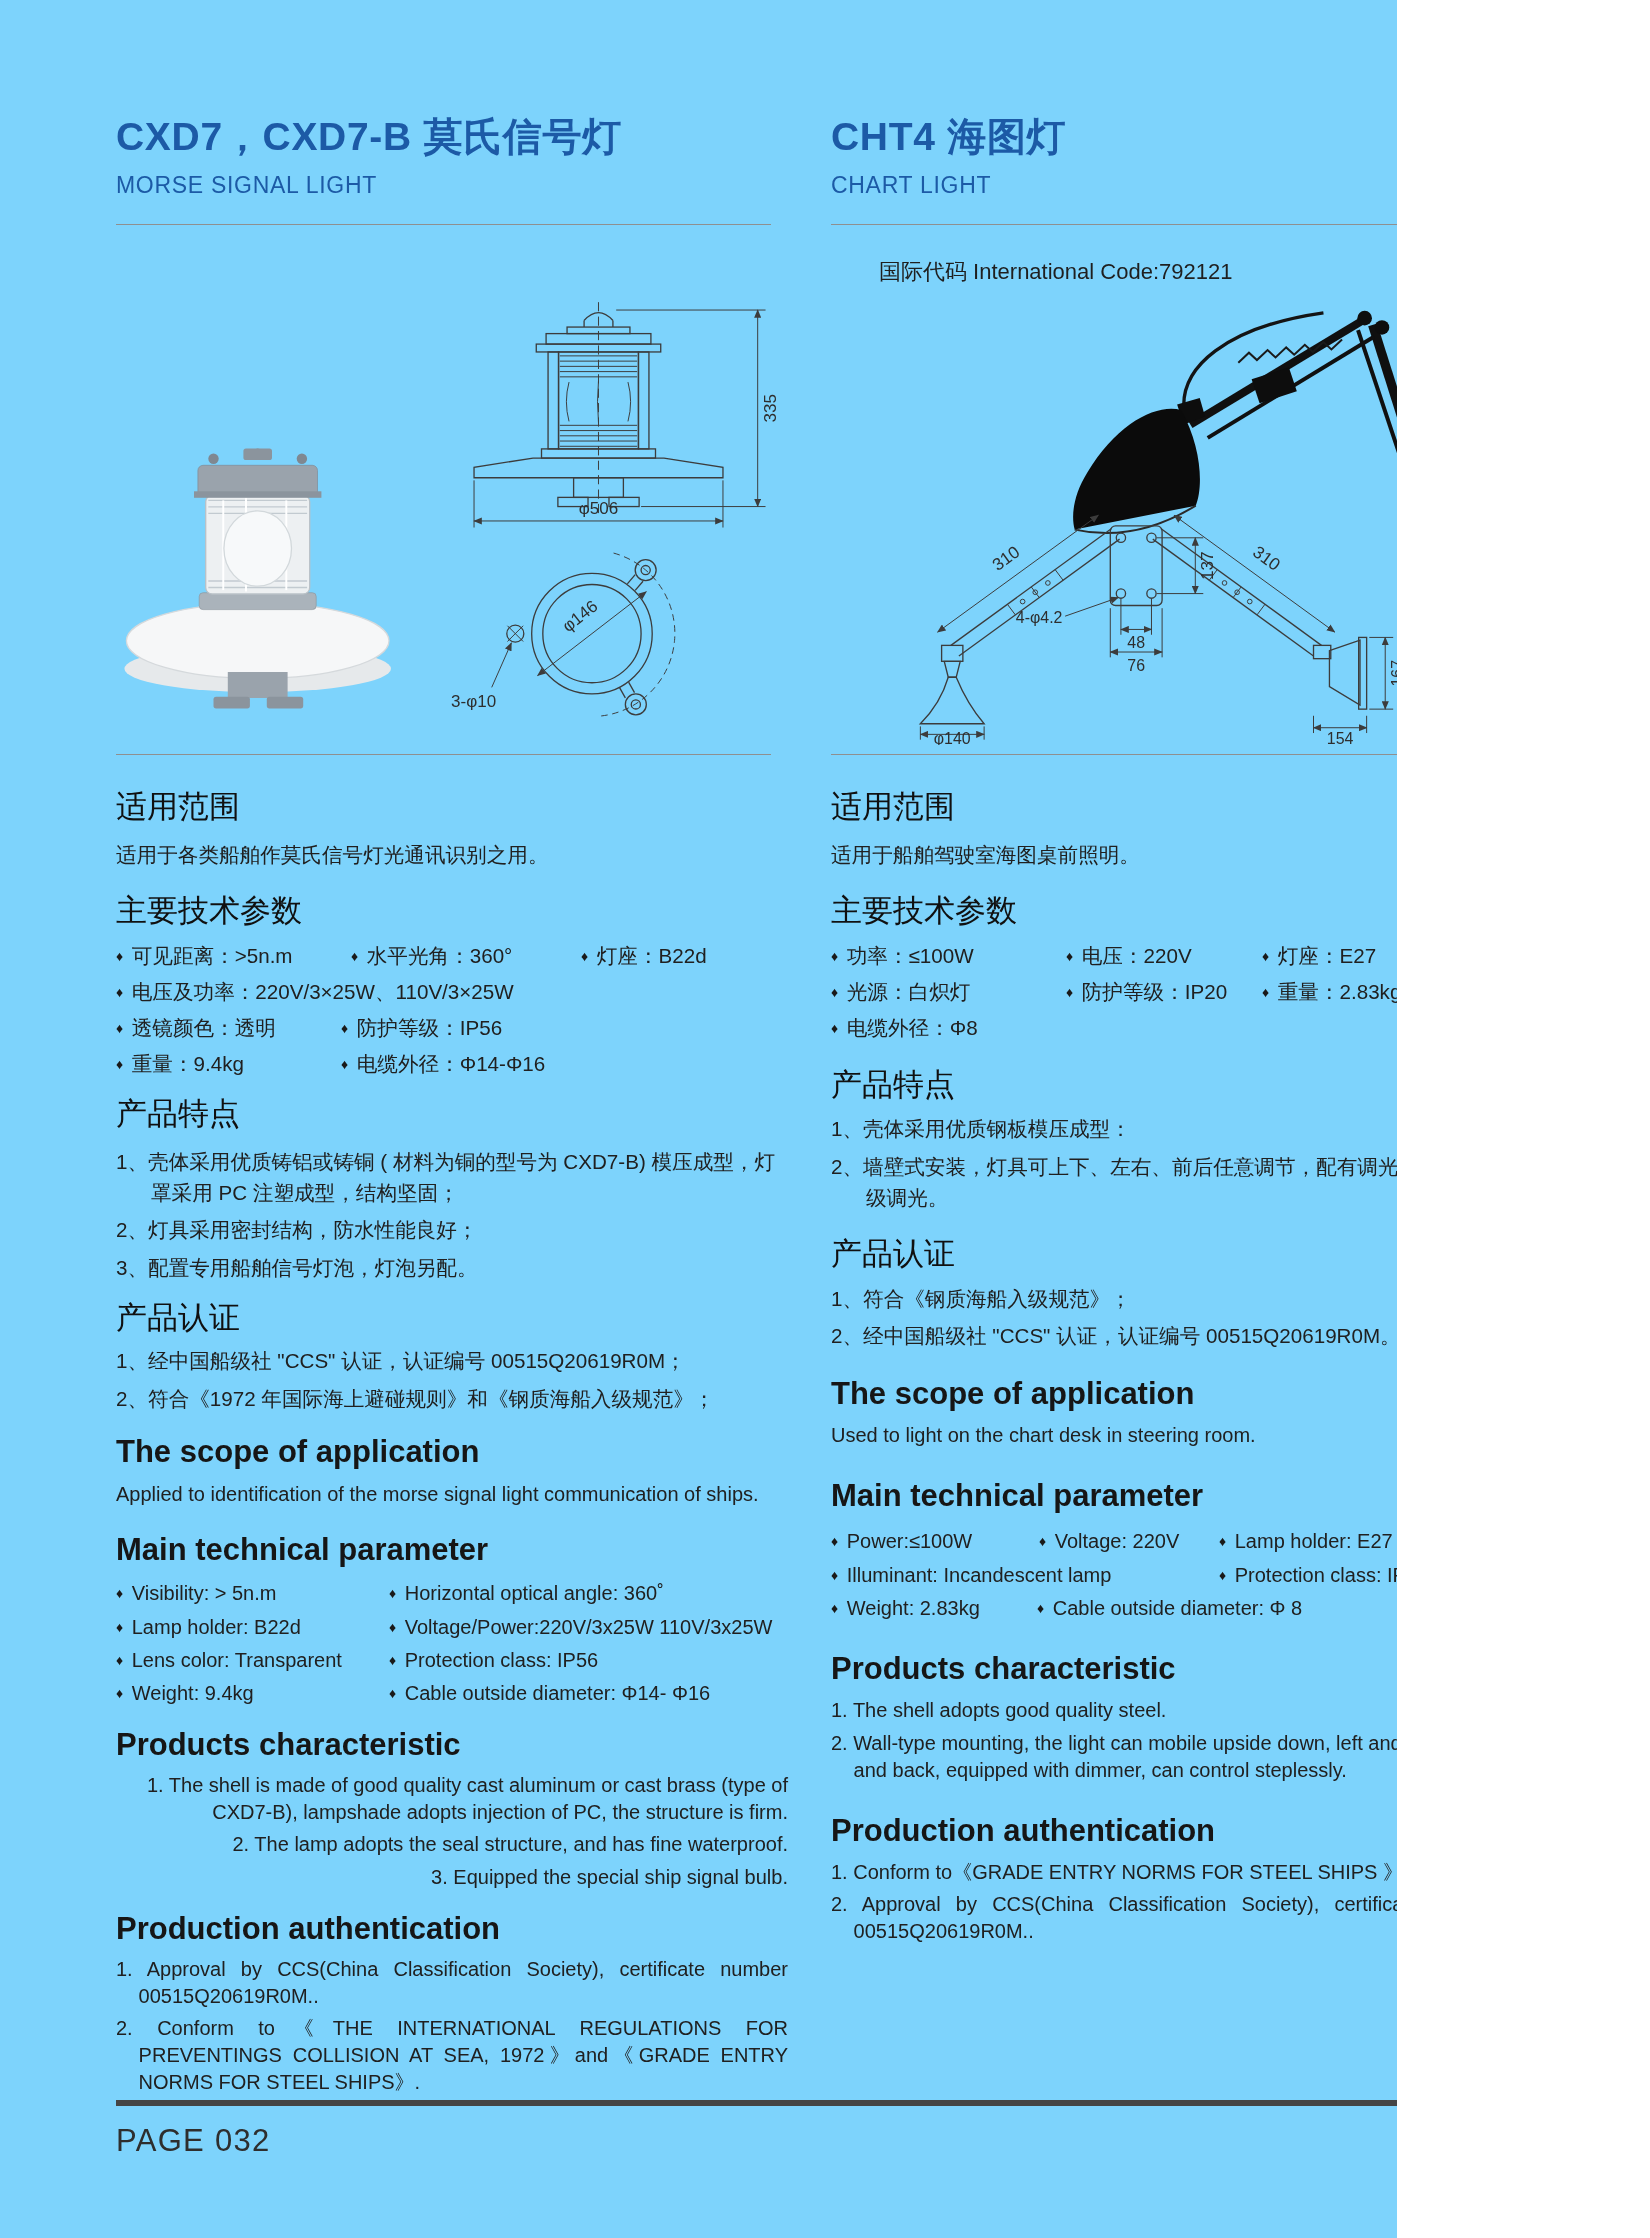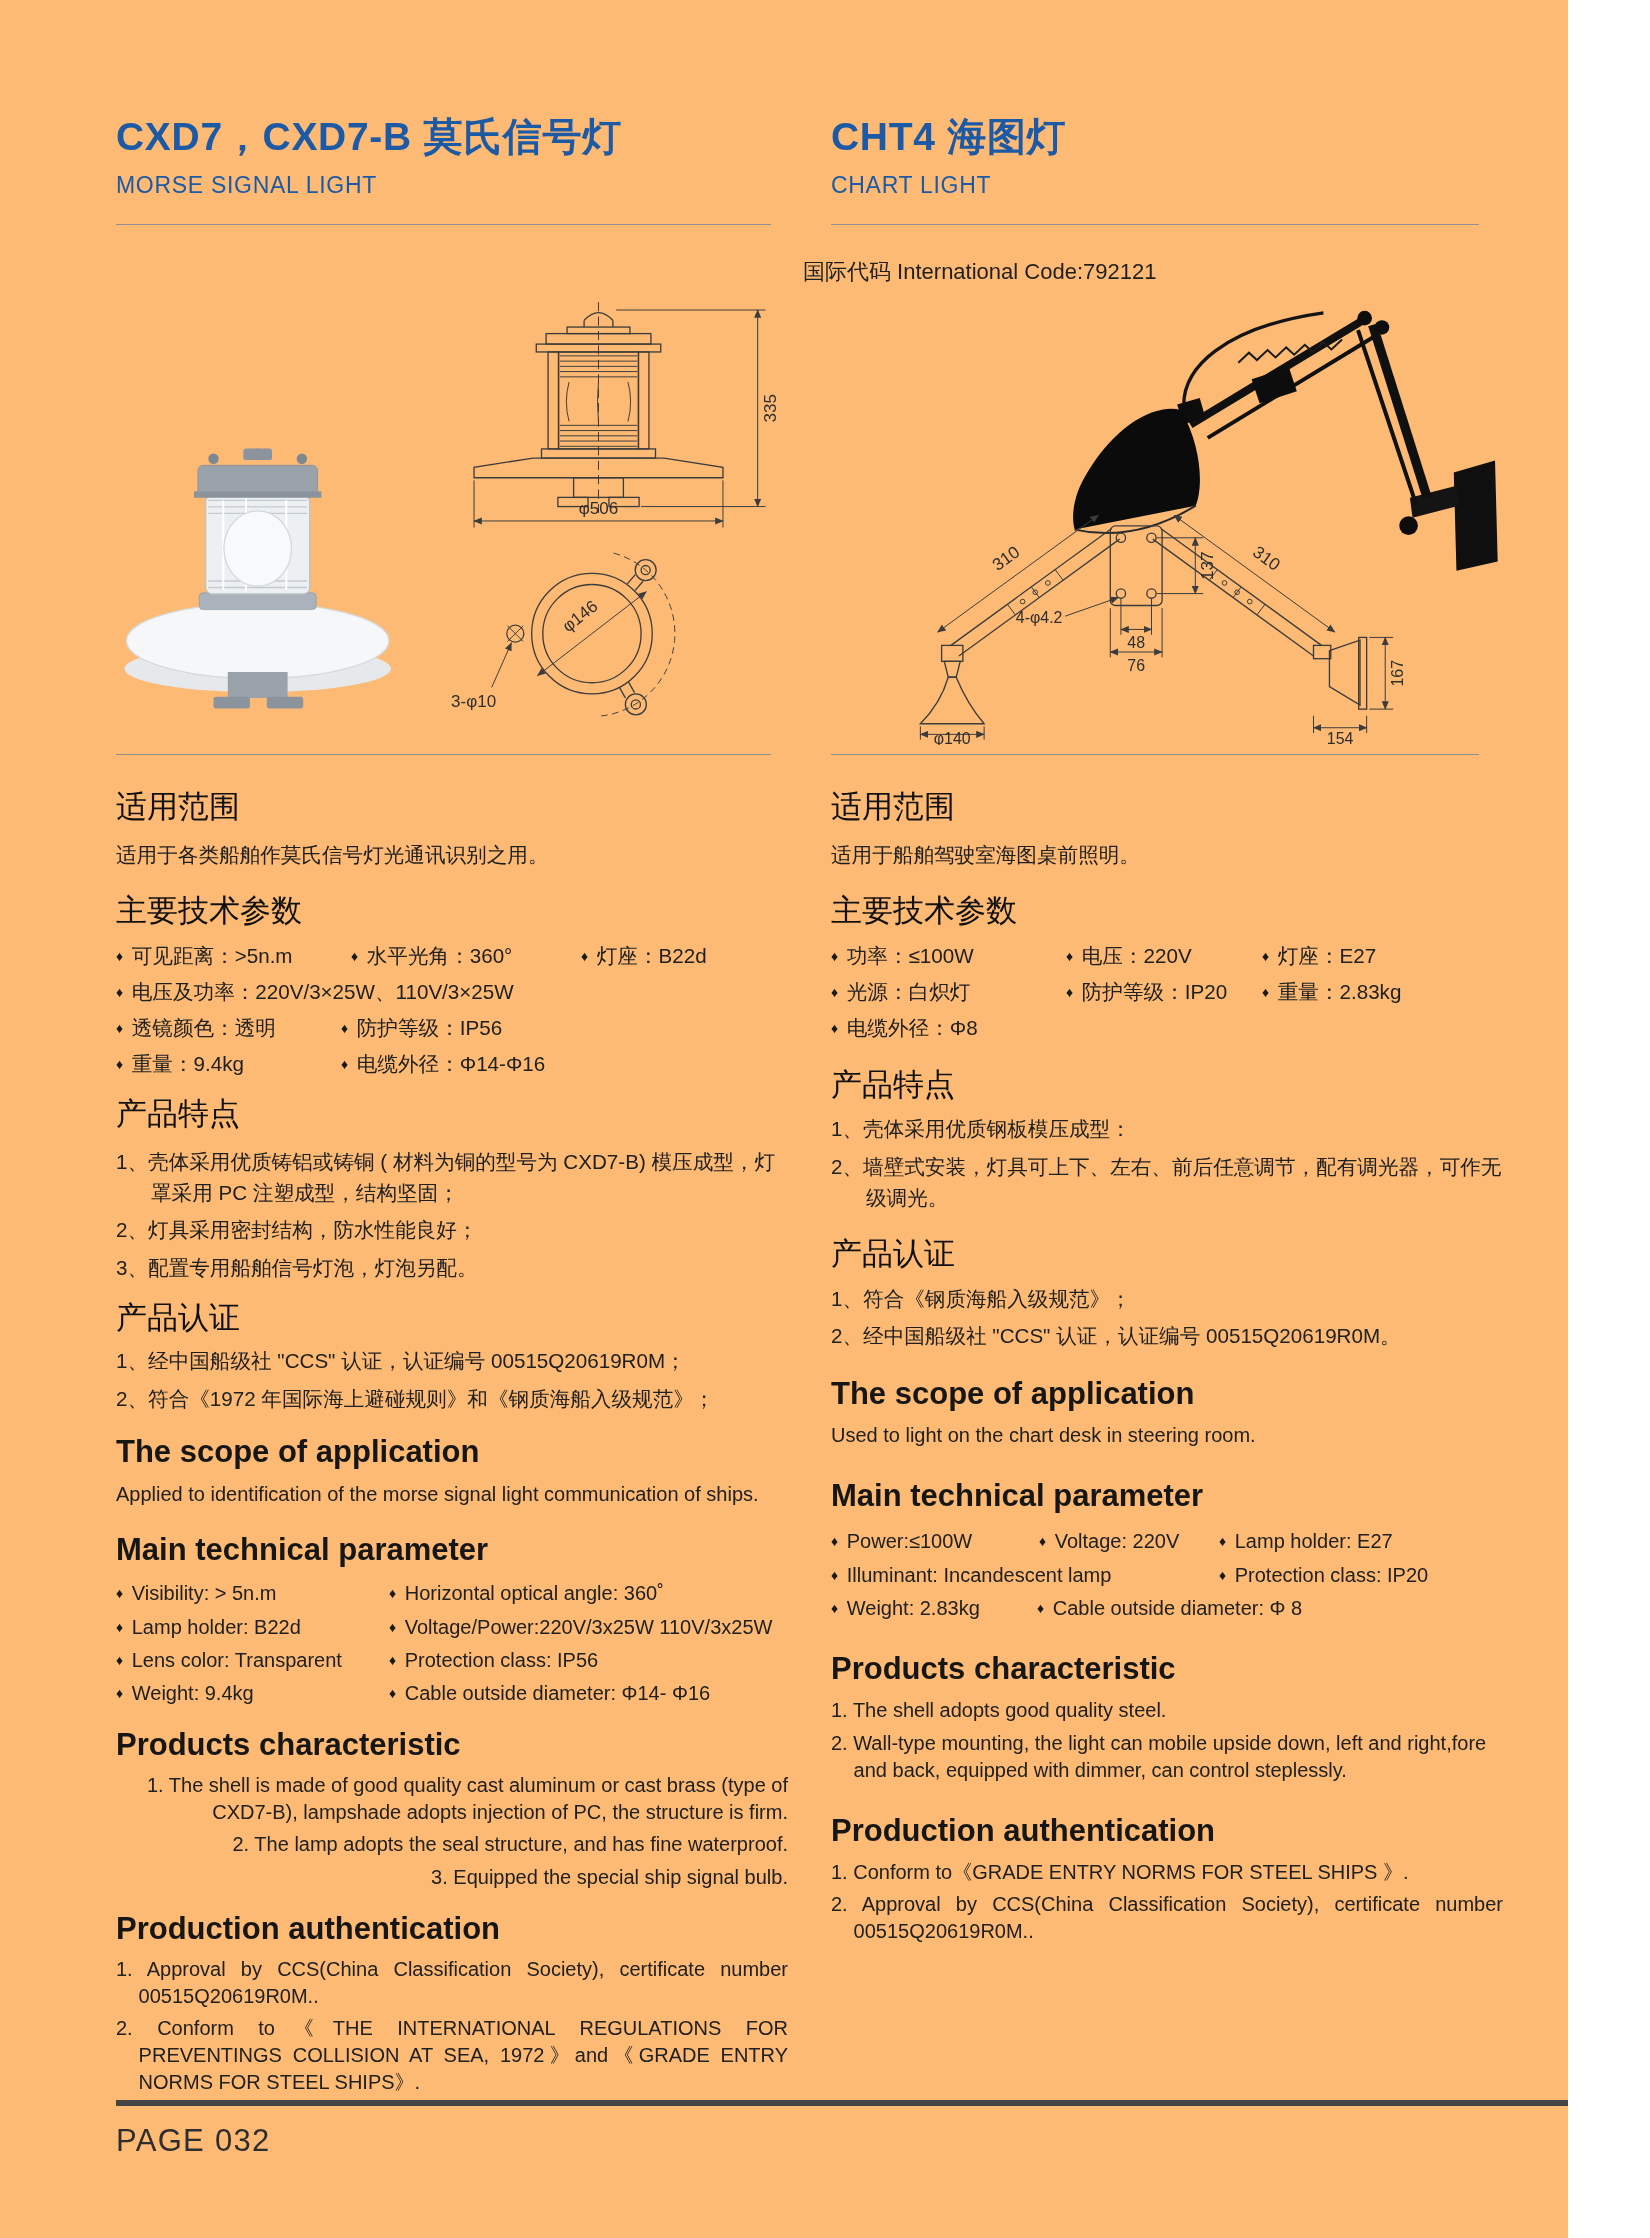--- a/index.html
+++ b/index.html
@@ -1,17 +1,17 @@
 <!DOCTYPE html>
 <html style="font-size:10.6px"><head>
 <meta charset="utf-8">
 <style>
   *{box-sizing:border-box;}
   body{margin:0;background:#ffffff;}
-  .page{position:relative;width:1568px;height:2239px;background:#fdba74;
+  .page{position:relative;width:1397px;height:2239px;background:#7dd3fc;
         font-family:"Liberation Sans","DejaVu Sans",sans-serif;color:#202020;overflow:hidden;}
   .abs{position:absolute;}
 
   
   .t-zh{font-size:39px;font-weight:bold;color:#1c5aa6;margin:0;letter-spacing:0.7px;}
   .t-en{font-size:23px;font-weight:normal;color:#1c5aa6;margin:8px 0 0 0;letter-spacing:0.7px;}
 
   .hr{position:absolute;height:1.3px;background:#8f8f8f;}
   .footer-rule{position:absolute;height:6px;background:#454545;}
   .footer-text{position:absolute;font-size:31px;color:#2e2e2e;letter-spacing:1.3px;}
@@ -54,21 +54,21 @@
     <h2 class="t-en">MORSE SIGNAL LIGHT</h2>
   </div>
   <div class="abs" style="left:831px;top:110px;width:672px;">
     <h1 class="t-zh">CHT4 海图灯</h1>
     <h2 class="t-en">CHART LIGHT</h2>
   </div>
 
   <div class="hr" style="left:116px;top:224px;width:655px;"></div>
   <div class="hr" style="left:831px;top:224px;width:648px;"></div>
 
-  <div class="intl" style="left:803px;top:257px;">国际代码 International Code:792121</div>
+  <div class="intl" style="left:879px;top:257px;">国际代码 International Code:792121</div>
 
   <div class="fig" style="left:116px;">
 
     <svg viewBox="0 0 440 560" style="left:0;top:100px;width:286px;height:364px;">
       <ellipse cx="218" cy="435" rx="205" ry="36" fill="#e6e9eb"></ellipse>
       <ellipse cx="218" cy="392" rx="202" ry="58" fill="#f6f7f8" stroke="#d5d9dc" stroke-width="2"></ellipse>
       <rect x="172" y="440" width="92" height="40" fill="#9aa3ac"></rect>
       <rect x="150" y="478" width="56" height="18" rx="4" fill="#8b949d"></rect>
       <rect x="232" y="478" width="56" height="18" rx="4" fill="#8b949d"></rect>
       <rect x="128" y="318" width="180" height="26" rx="6" fill="#aab3bb" stroke="#8d969e"></rect>

